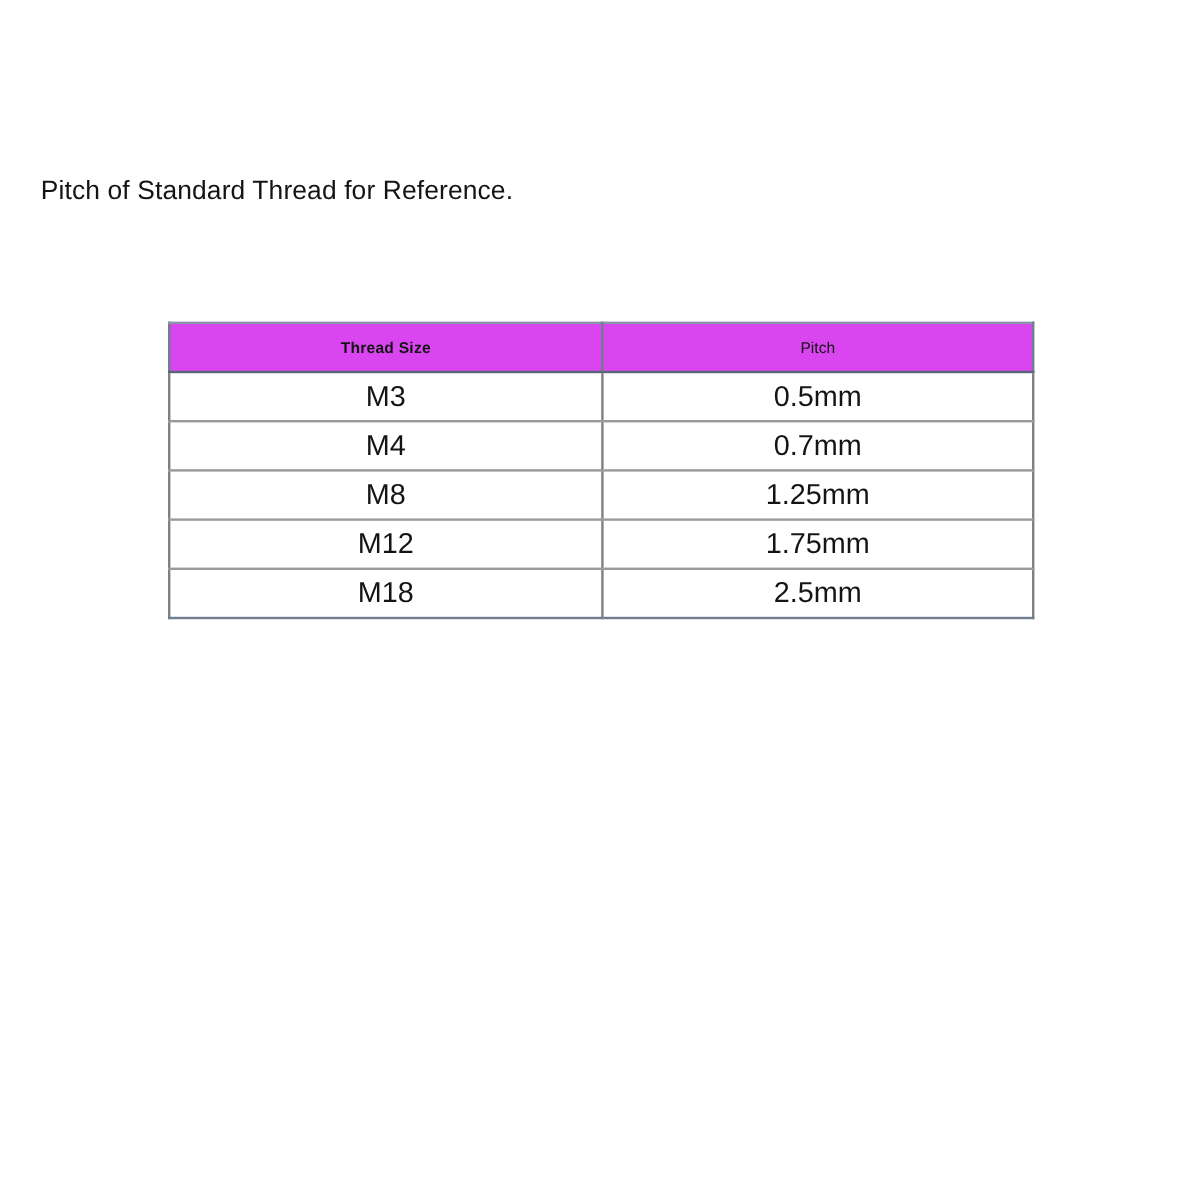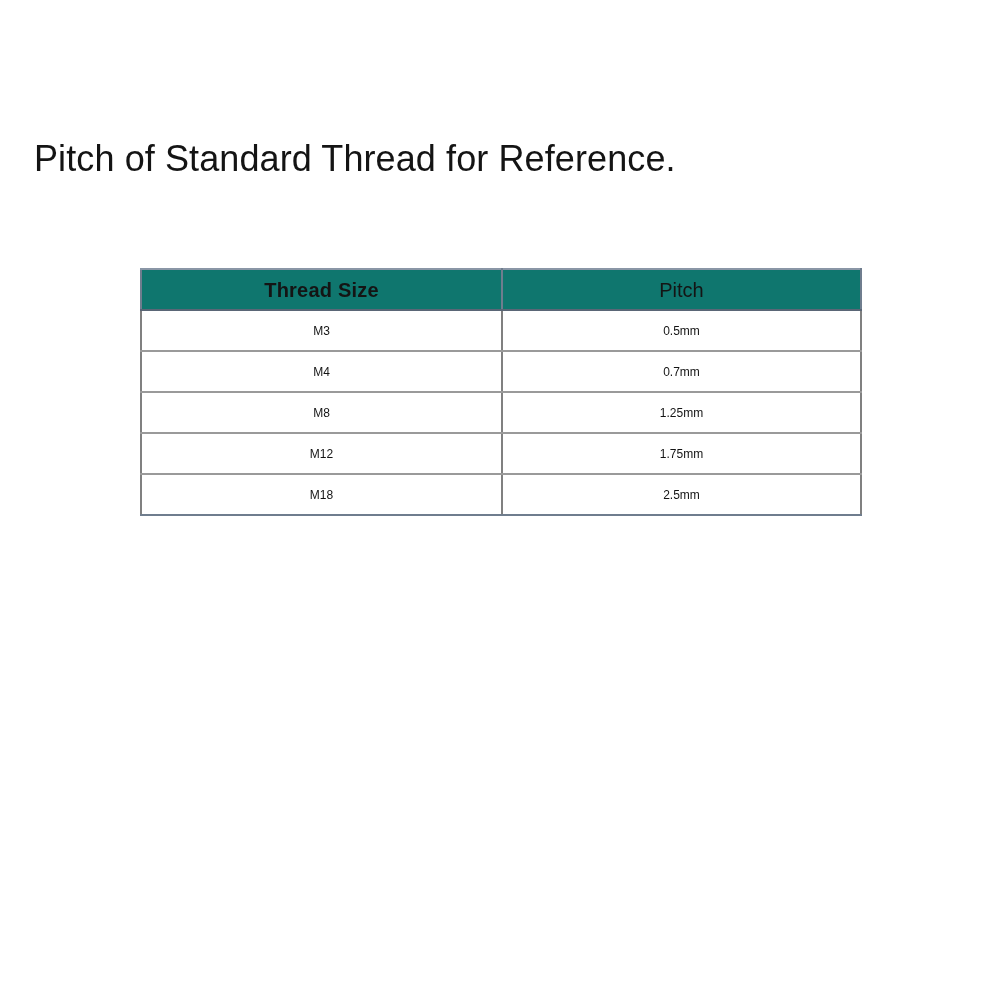--- a/index.html
+++ b/index.html
@@ -24,21 +24,21 @@
     height: 1000px;
     overflow: hidden;
     background: #ffffff;
   }
 
   
   #page-title {
     position: absolute;
     left: 34px;
     top: 141px;
-    font-size: 36px;
+    font-size: 22px;
     line-height: 36px;
     font-weight: 400;
     letter-spacing: 0.1px;
     color: #141414;
     white-space: nowrap;
   }
 
   
   #thread-pitch-table {
     position: absolute;
@@ -52,38 +52,38 @@
 
   #thread-pitch-table col.col-size  { width: 361px; }
   #thread-pitch-table col.col-pitch { width: 359px; }
 
   #thread-pitch-table th,
   #thread-pitch-table td {
     height: 41px;
     padding: 0 4px;
     text-align: center;
     vertical-align: middle;
-    font-size: 12px;
+    font-size: 24px;
     line-height: 24px;
     color: #141414;
     border-left: 2px solid #808080;
     border-right: 2px solid #808080;
     border-top: 2px solid #9a9a9a;
     border-bottom: 2px solid #9a9a9a;
     box-sizing: border-box;
     white-space: nowrap;
   }
 
   #thread-pitch-table thead th {
-    background: #0f766e;
+    background: #d946ef;
     border-top: 2px solid #8a96a6;
     border-bottom: 2px solid #5a6676;
     border-left: 2px solid #6f7d8e;
     border-right: 2px solid #6f7d8e;
-    font-size: 20px;
+    font-size: 13px;
   }
 
   #thread-pitch-table thead th.head-size {
     font-weight: 700;
     letter-spacing: 0.2px;
   }
   #thread-pitch-table thead th.head-pitch {
     font-weight: 400;
   }
 

